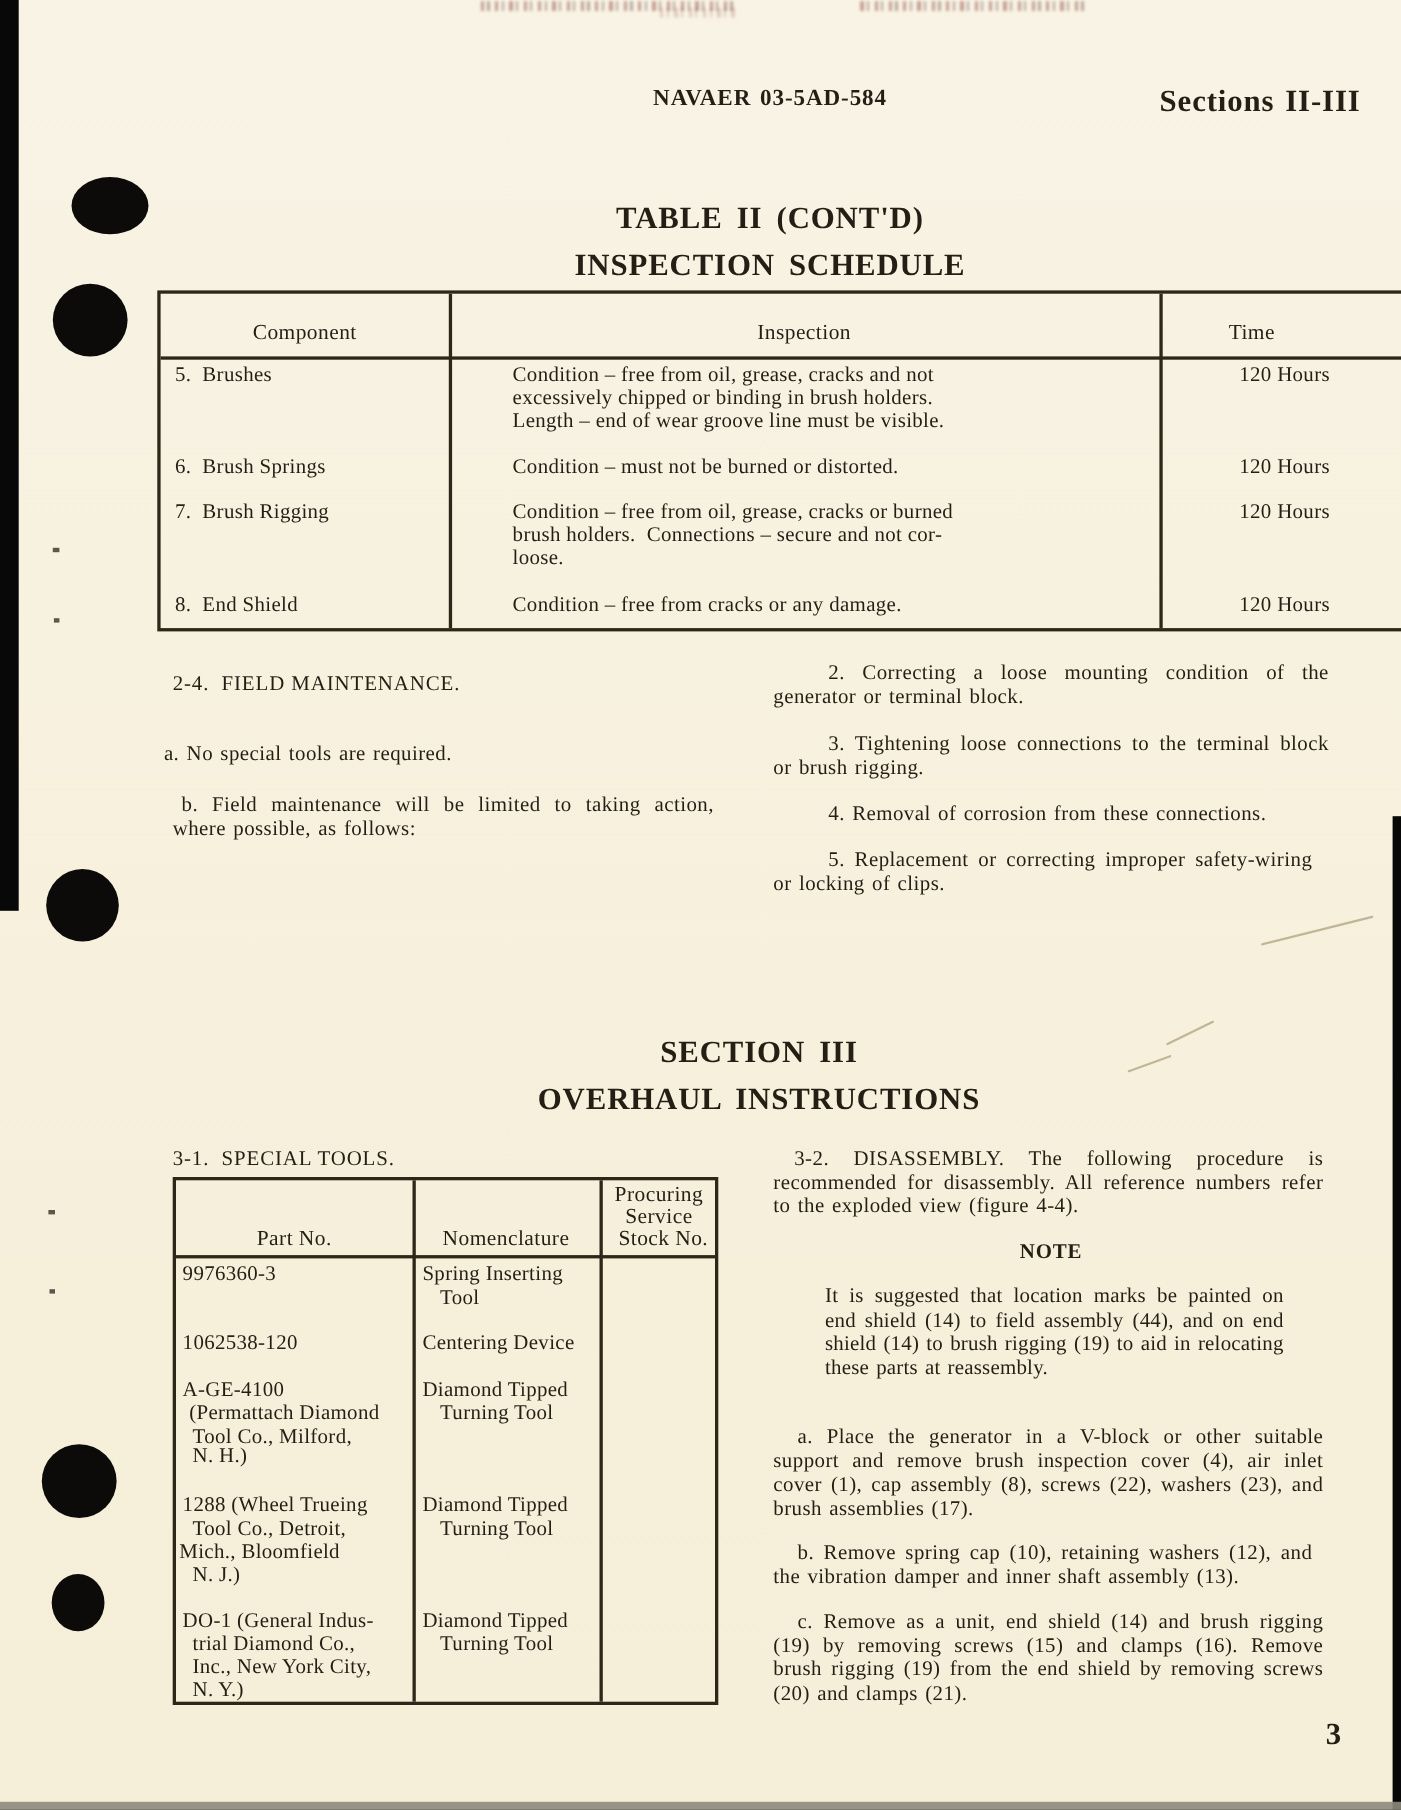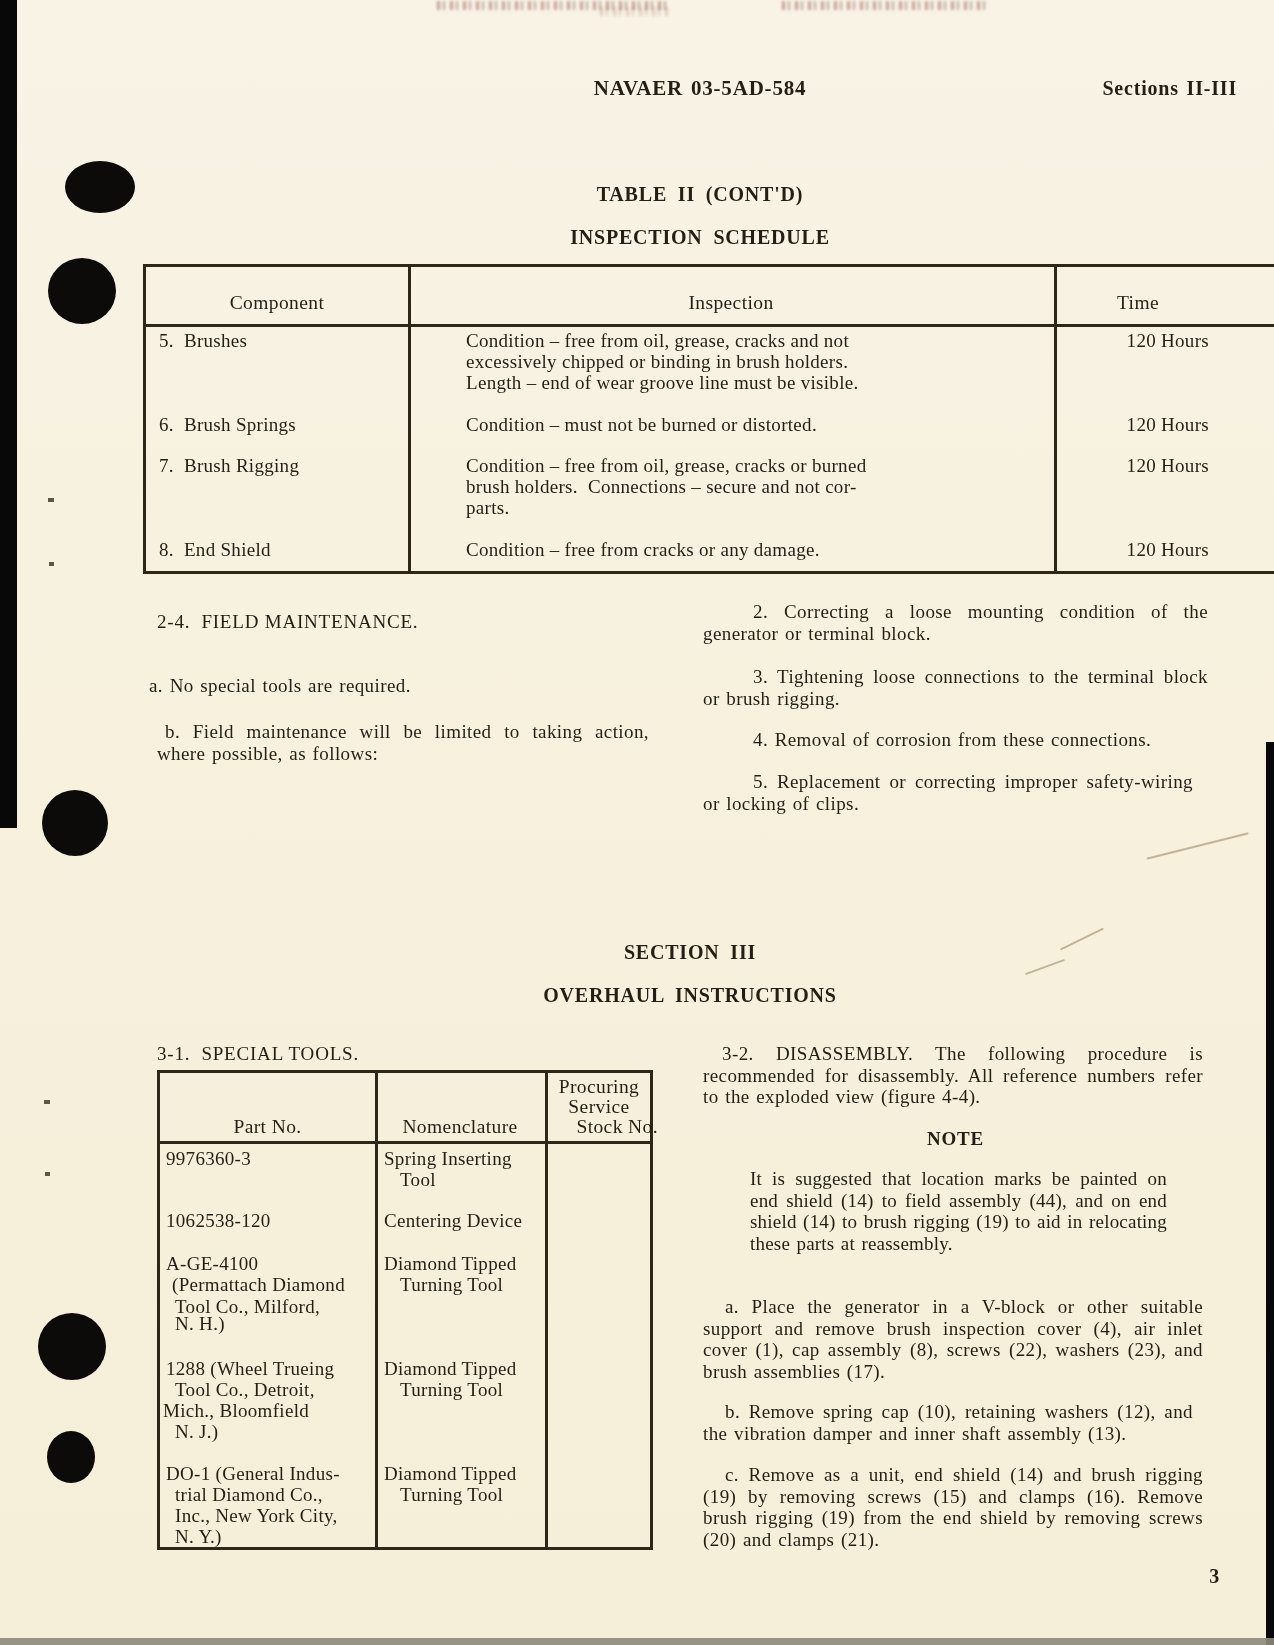--- a/index.html
+++ b/index.html
@@ -6,21 +6,21 @@
   .scan{
     position:relative;width:1274px;height:1645px;overflow:hidden;
     background:linear-gradient(180deg,#f9f3e6 0%,#f7f1df 35%,#f6efda 75%,#f5eed8 100%);
     font-family:"Liberation Serif","DejaVu Serif",serif;
     color:#241e15;
   }
   .abs{position:absolute;}
   .line{position:absolute;white-space:pre;font-size:19px;line-height:21px;letter-spacing:.3px;}
   .para{position:absolute;font-size:19px;line-height:21.5px;text-align:justify;letter-spacing:.4px;word-spacing:1.5px;}
   .ctr{text-align:center;}
-  .hd{font-weight:bold;letter-spacing:.8px;word-spacing:5px;font-size:20px;white-space:pre;}
+  .hd{font-weight:bold;letter-spacing:.8px;word-spacing:5px;font-size:28px;white-space:pre;}
   .tbl{position:absolute;border:3px solid #2e2619;box-sizing:border-box;}
   .vline{position:absolute;top:0;bottom:0;width:3px;background:#2e2619;}
   .hline{position:absolute;left:0;right:0;height:3px;background:#2e2619;}
   .cell-hd{position:absolute;font-size:19.5px;letter-spacing:.4px;text-align:center;white-space:pre;}
   .hole{position:absolute;background:#0c0b09;border-radius:50%;}
   .edge{position:absolute;background:#080808;}
   .smudge{position:absolute;height:9px;filter:blur(1.6px);opacity:.55;
     background:repeating-linear-gradient(90deg,rgba(124,46,34,.8) 0 3px,rgba(124,46,34,0) 3px 6px,rgba(70,40,30,.7) 6px 8px,rgba(70,40,30,0) 8px 13px);}
   .scratch{position:absolute;height:2px;background:rgba(152,132,92,.55);border-radius:2px;}
   .tick{position:absolute;background:rgba(56,48,38,.8);}
@@ -74,21 +74,21 @@
     <div class="line" style="left:320px;top:105px;">Length – end of wear groove line must be visible.</div>
     <div class="line" style="left:908px;top:63px;width:155px;text-align:right;">120 Hours</div>
 
     <div class="line" style="left:13px;top:147px;">6.  Brush Springs</div>
     <div class="line" style="left:320px;top:147px;">Condition – must not be burned or distorted.</div>
     <div class="line" style="left:908px;top:147px;width:155px;text-align:right;">120 Hours</div>
 
     <div class="line" style="left:13px;top:188px;">7.  Brush Rigging</div>
     <div class="line" style="left:320px;top:188px;">Condition – free from oil, grease, cracks or burned</div>
     <div class="line" style="left:320px;top:209px;">brush holders.  Connections – secure and not cor-</div>
-    <div class="line" style="left:320px;top:230px;">parts.</div>
+    <div class="line" style="left:320px;top:230px;">loose.</div>
     <div class="line" style="left:908px;top:188px;width:155px;text-align:right;">120 Hours</div>
 
     <div class="line" style="left:13px;top:272px;">8.  End Shield</div>
     <div class="line" style="left:320px;top:272px;">Condition – free from cracks or any damage.</div>
     <div class="line" style="left:908px;top:272px;width:155px;text-align:right;">120 Hours</div>
   </div>
 
   <div class="line" style="left:157px;top:611px;letter-spacing:.8px;">2-4.  FIELD MAINTENANCE.</div>
   <div class="para" style="left:141px;top:675px;width:492px;text-indent:8px;">a.  No special tools are required.</div>
   <div class="para" style="left:157px;top:721px;width:492px;text-indent:8px;">b.  Field maintenance will be limited to taking action, where possible, as follows:</div>
@@ -105,21 +105,21 @@
 
   <div class="tbl" style="left:157px;top:1070px;width:496px;height:480px;">
     <div class="vline" style="left:215px;"></div>
     <div class="vline" style="left:385px;"></div>
     <div class="hline" style="top:68px;"></div>
 
     <div class="cell-hd" style="left:0;top:43px;width:215px;">Part No.</div>
     <div class="cell-hd" style="left:215px;top:43px;width:170px;">Nomenclature</div>
     <div class="cell-hd" style="left:388px;top:4px;width:102px;line-height:20px;font-family:Liberation Serif, serif;">Procuring</div>
     <div class="cell-hd" style="left:388px;top:24px;width:102px;line-height:20px;">Service</div>
-    <div class="cell-hd" style="left:388px;top:44px;width:110px;line-height:20px;text-align:right;">Stock No.</div>
+    <div class="cell-hd" style="left:388px;top:44px;width:110px;line-height:20px;">Stock No.</div>
 
     <div class="line" style="left:6px;top:75px;">9976360-3</div>
     <div class="line" style="left:224px;top:75px;">Spring Inserting</div>
     <div class="line" style="left:240px;top:96px;">Tool</div>
 
     <div class="line" style="left:6px;top:137px;">1062538-120</div>
     <div class="line" style="left:224px;top:137px;">Centering Device</div>
 
     <div class="line" style="left:6px;top:180px;">A-GE-4100</div>
     <div class="line" style="left:12px;top:201px;">(Permattach Diamond</div>

